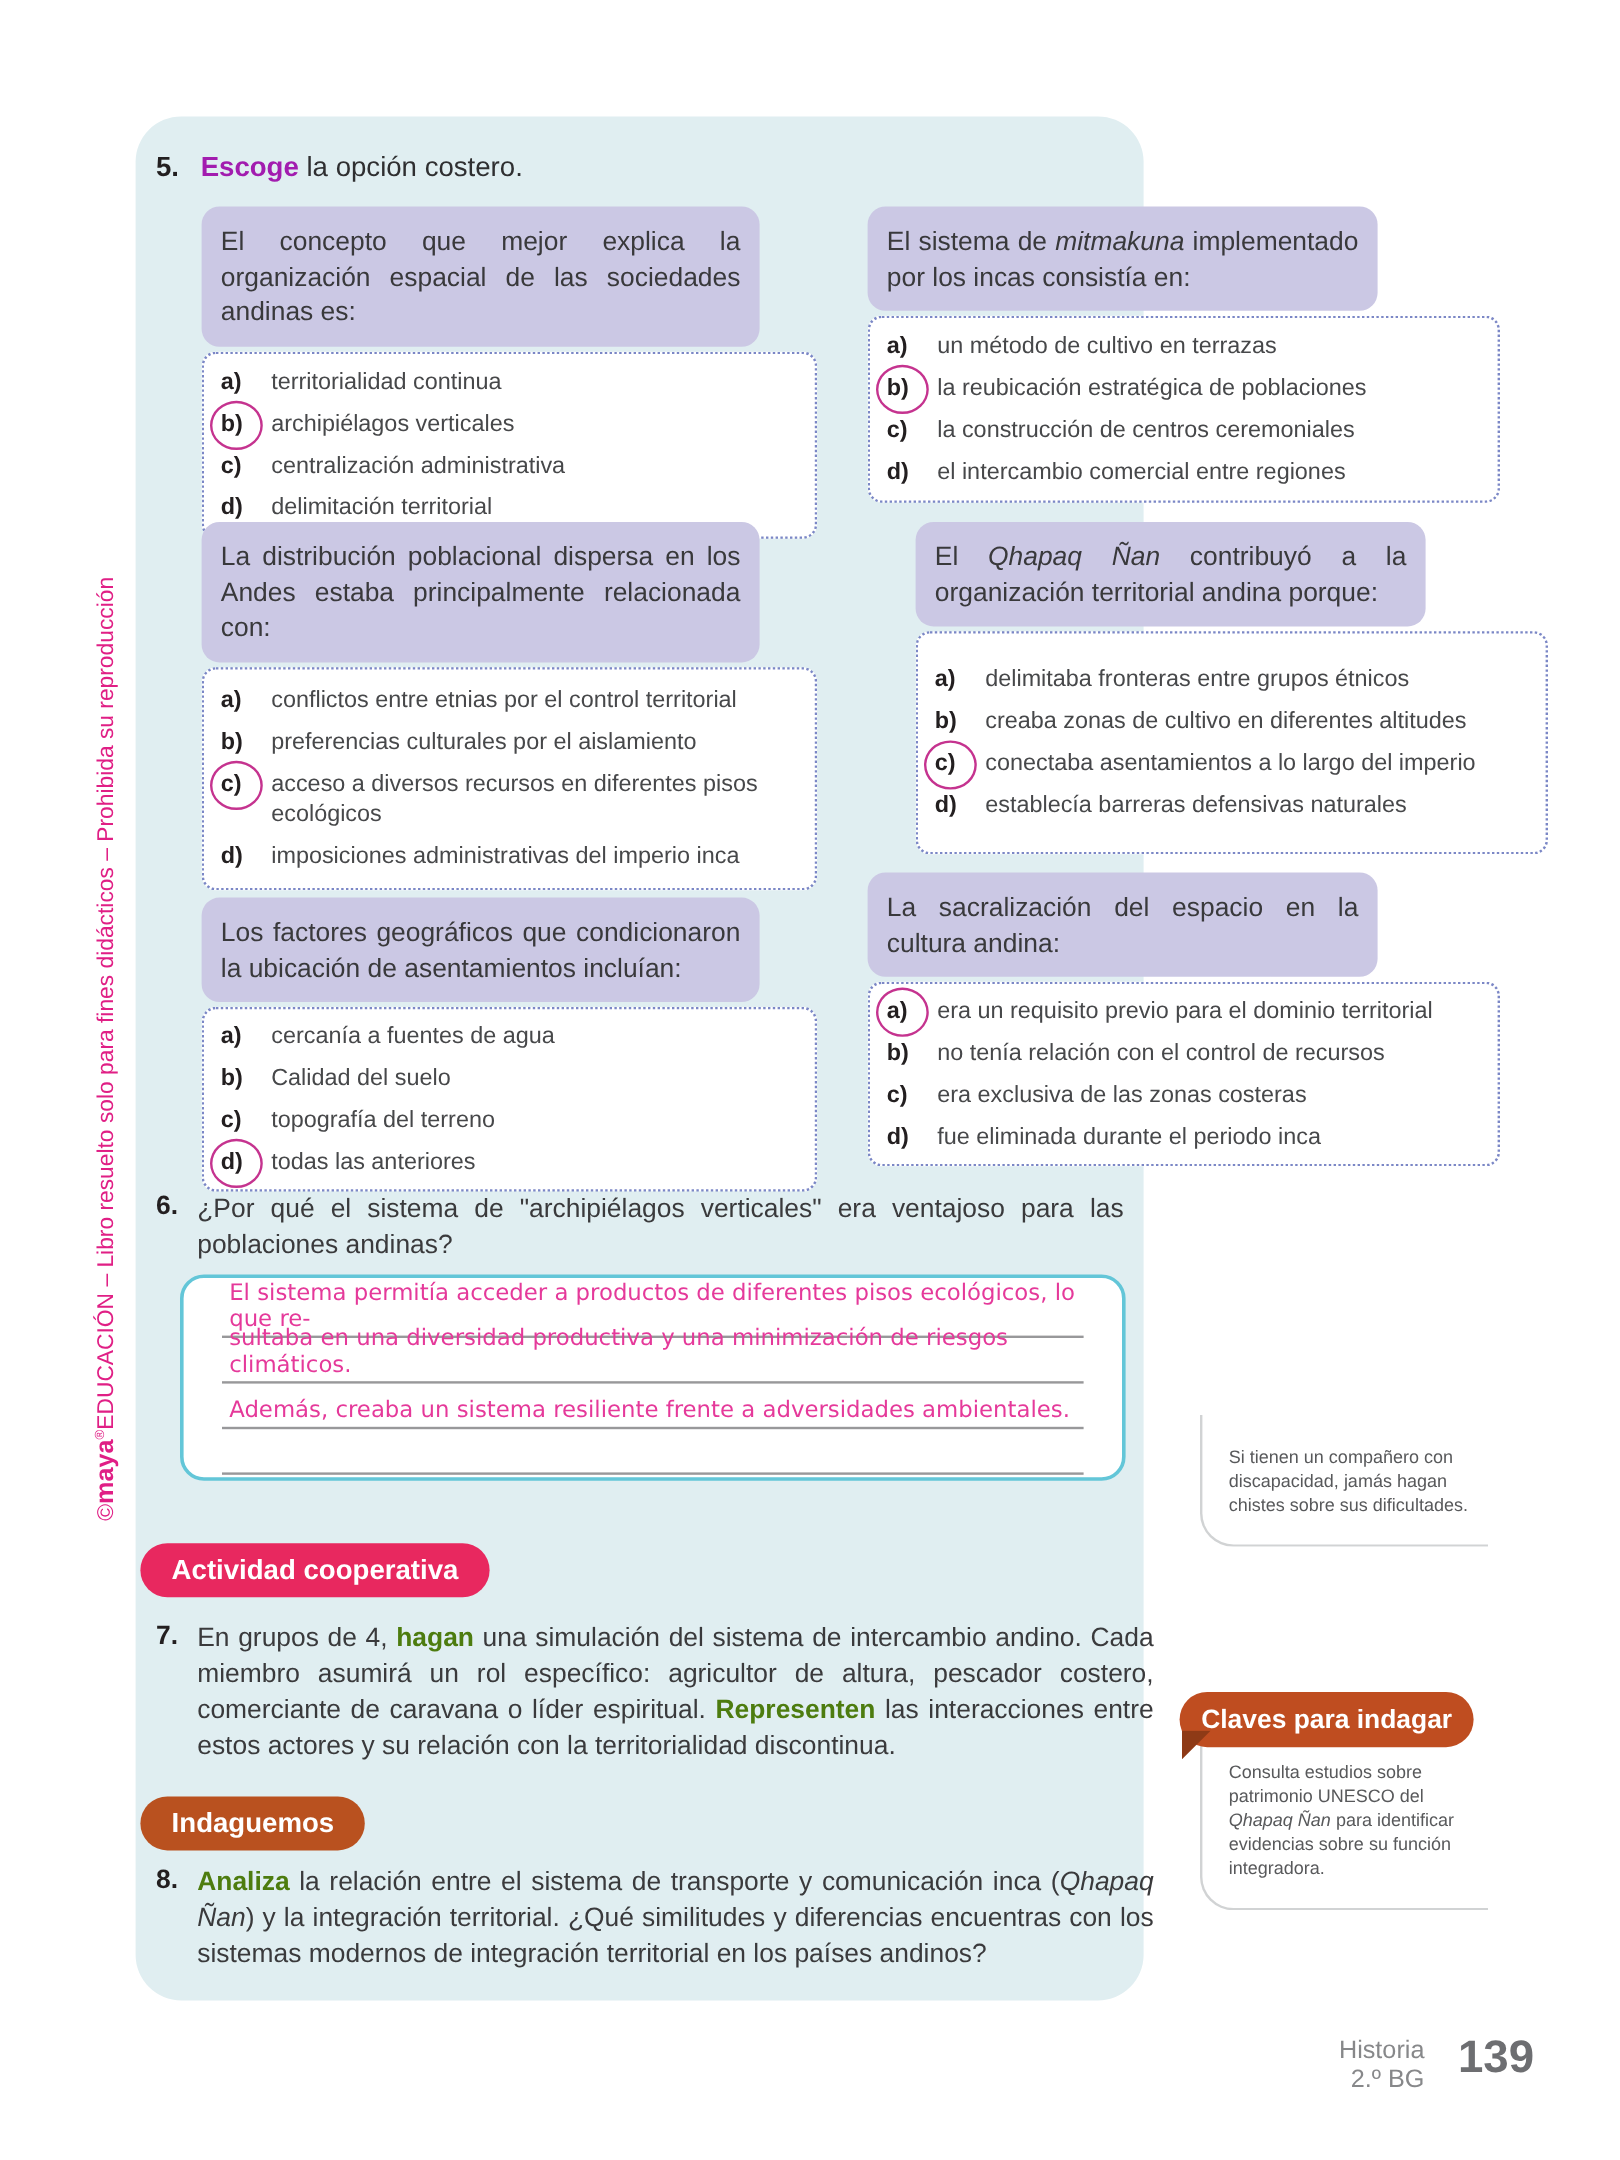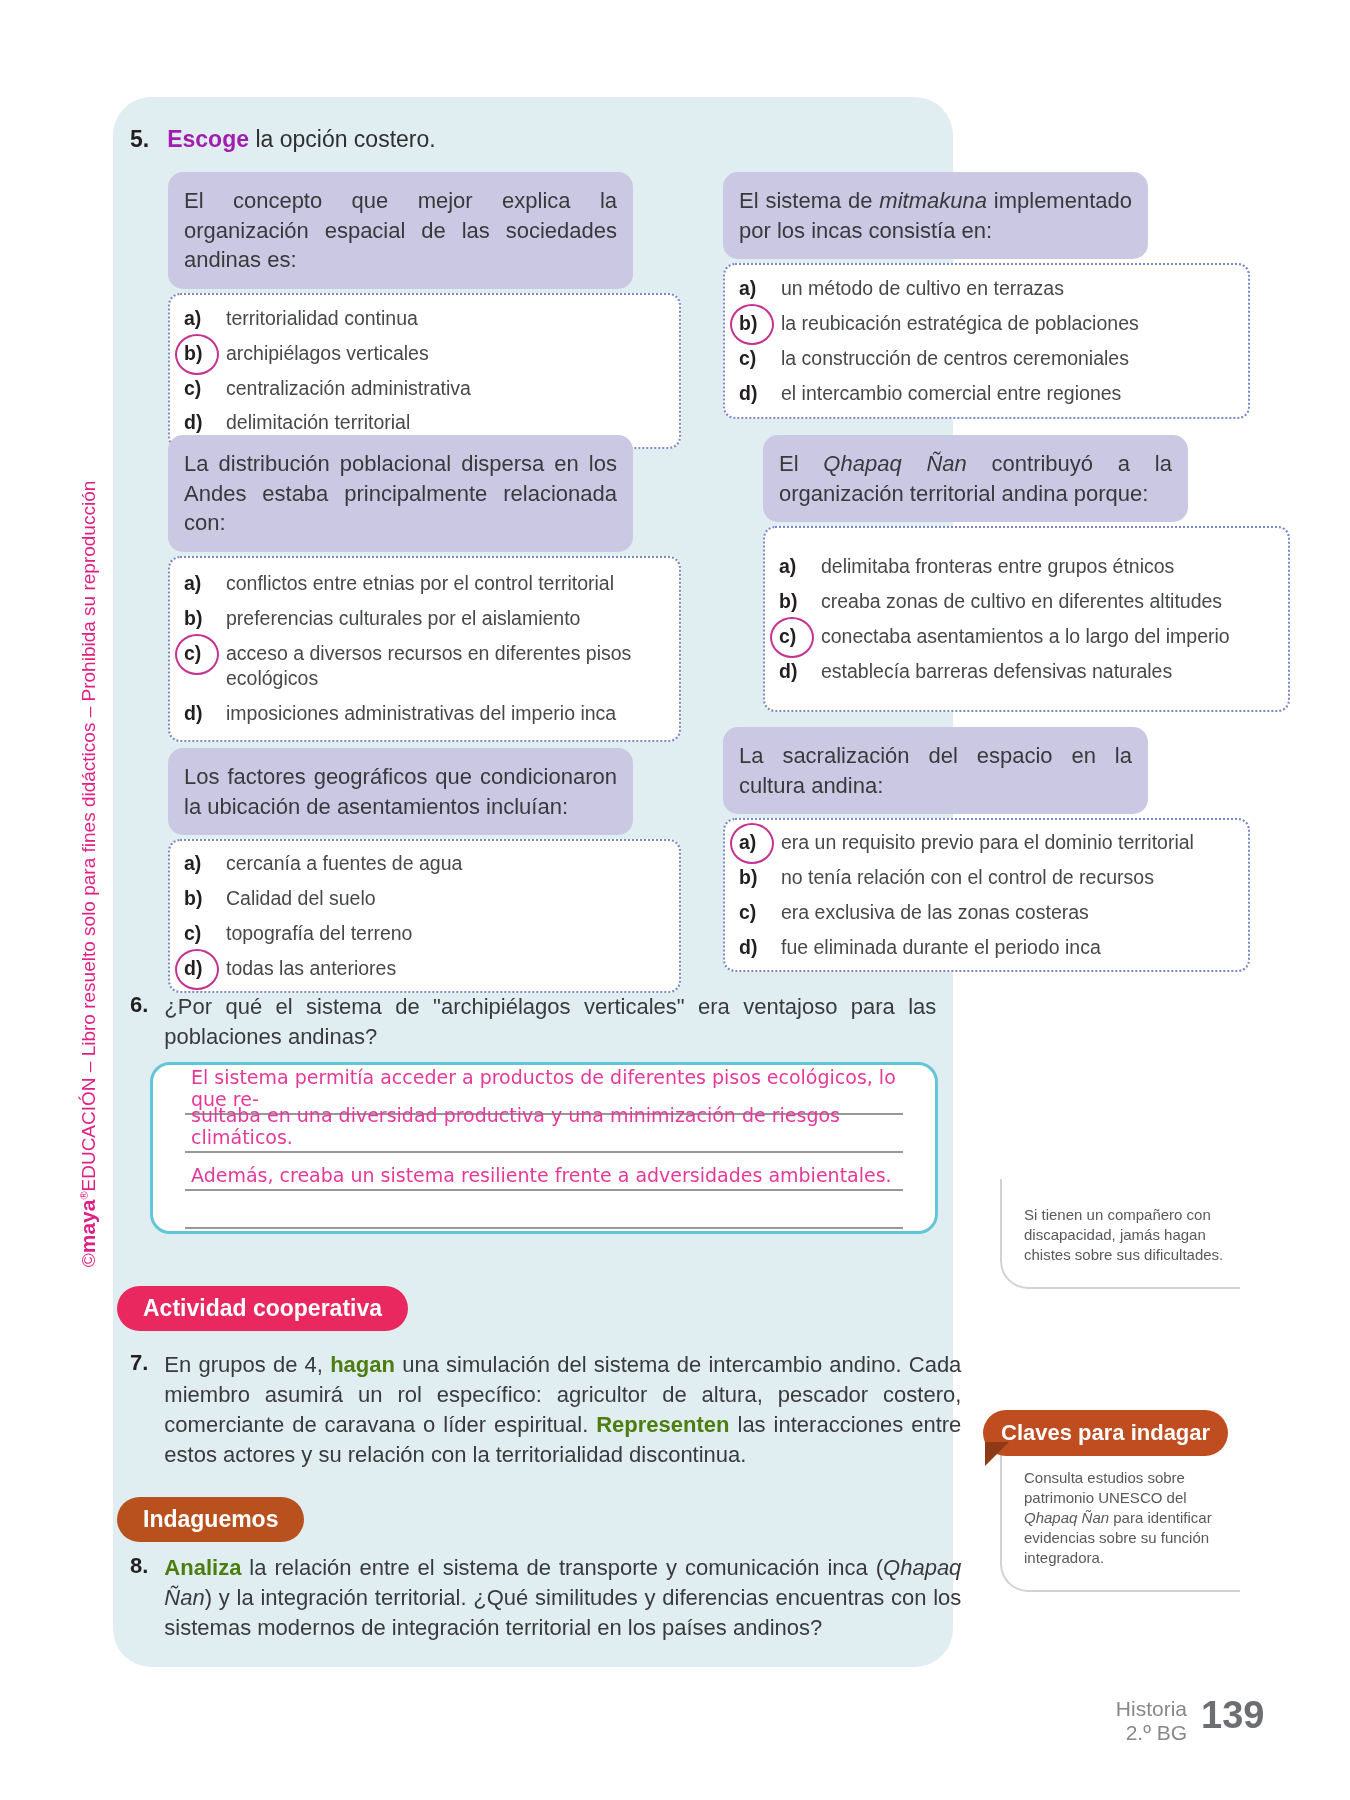--- a/index.html
+++ b/index.html
@@ -75,21 +75,21 @@
               clip-path:polygon(0 0,100% 0,0 100%); }
   .needs .co-badge::after { background:#ab1446; }
   .keys  .co-badge::after { background:#8e3a16; }
   .co-body { position:relative; margin-left:17px; margin-top:-14px; width:240px;
              background:#fff; border-left:2px solid #d1d3d4; border-bottom:2px solid #d1d3d4;
              border-bottom-left-radius:28px; padding:26px 2px 22px 22px;
              box-sizing:border-box; font-size:15px; line-height:1.33; color:#58595b; }
   .co-body i { font-style:italic; }
 
   
-  .footer { position:absolute; left:1095px; top:1697px; display:flex; gap:14px;
+  .footer { position:absolute; left:1095px; top:1697px; display:flex; gap:28px;
             align-items:flex-start; }
   .f-subject { width:92px; text-align:right; font-size:21px; line-height:1.15; color:#87888a; }
   .f-num { font-size:38px; font-weight:bold; color:#6d6e71; line-height:0.95; }
 
   
   .vnotice { position:absolute; left:-387px; top:862px; width:950px;
              transform:rotate(-90deg); font-size:19px; color:#e01f85;
              text-align:center; white-space:nowrap; }
   .vnotice b { font-weight:bold; font-size:21px; }
   .vnotice sup { font-size:11px; }

